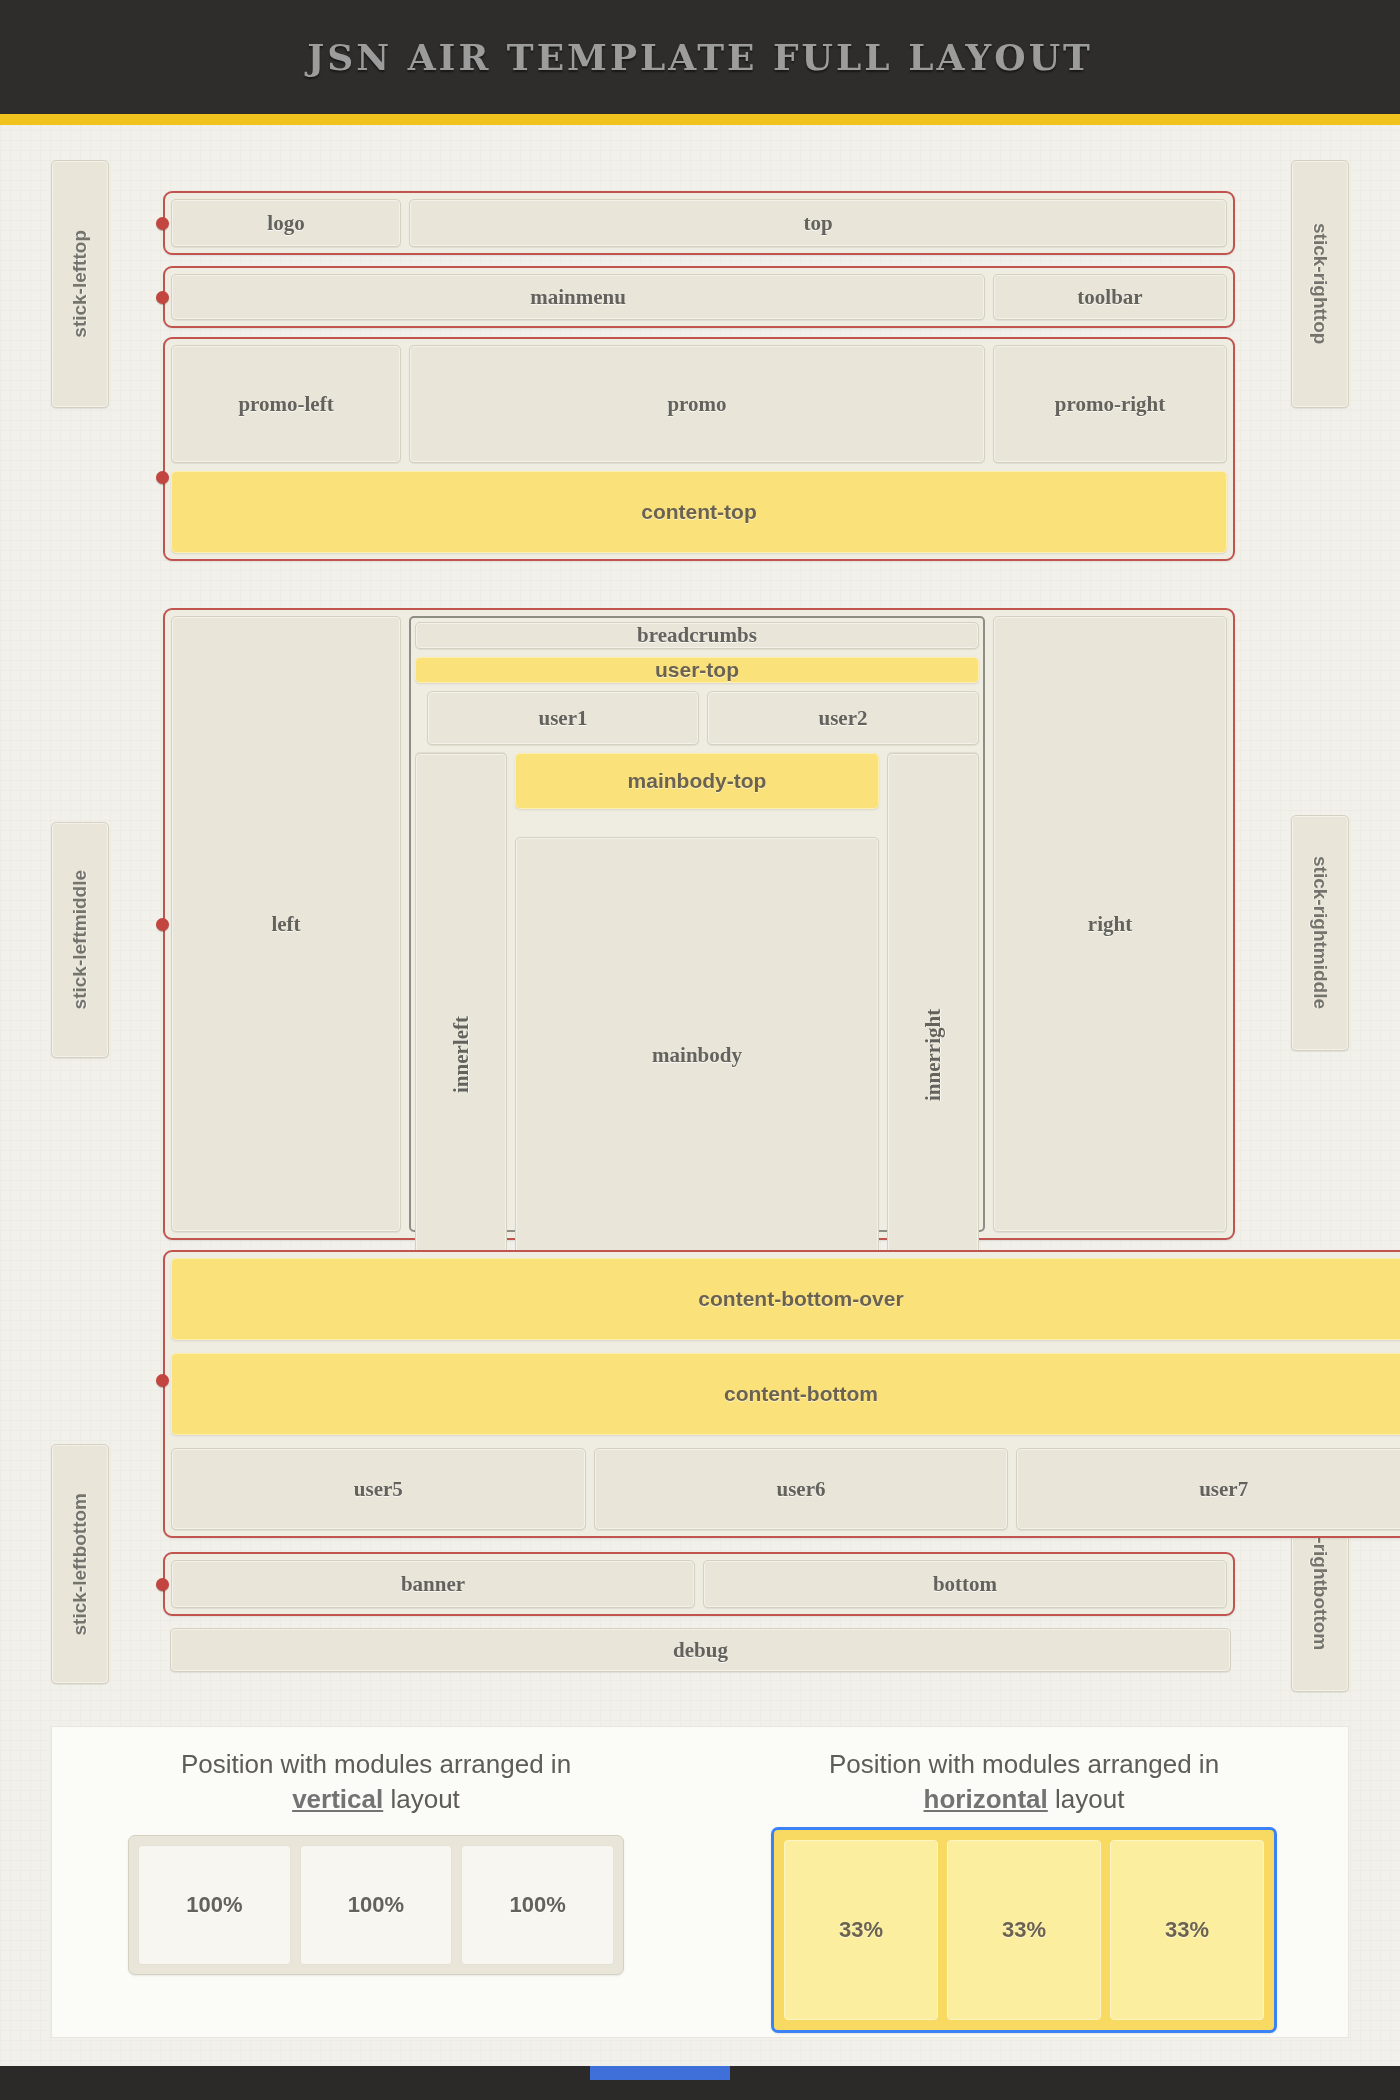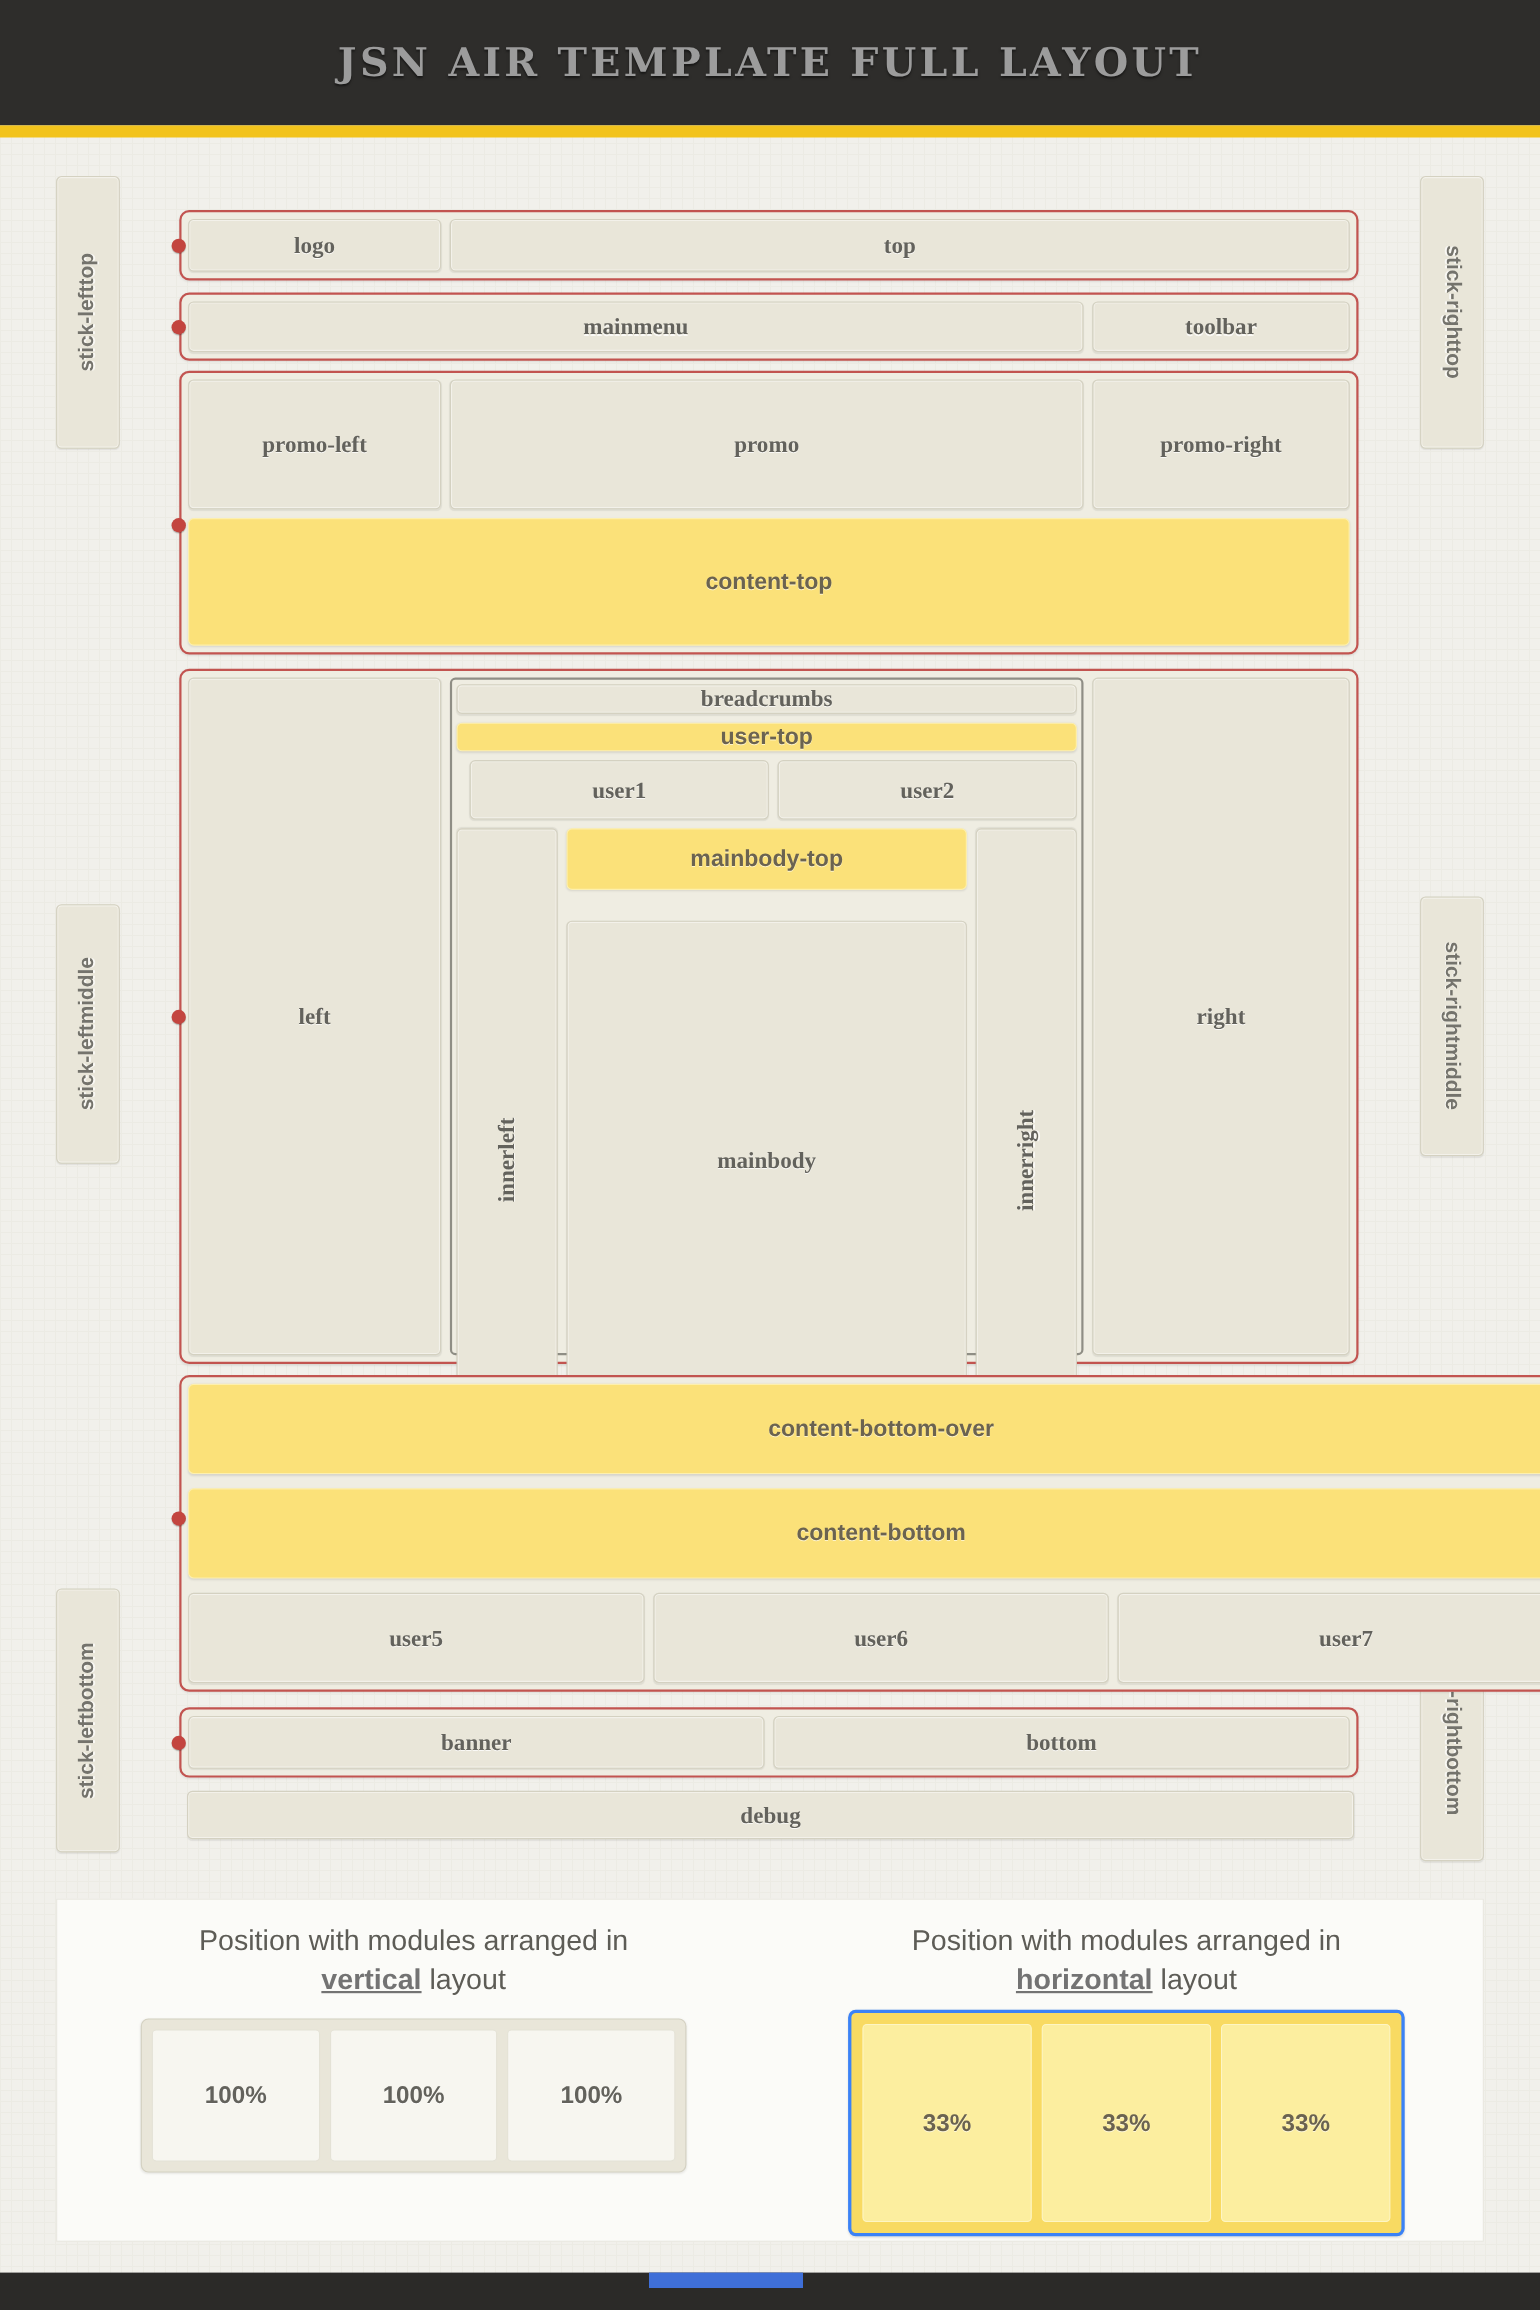--- a/index.html
+++ b/index.html
@@ -151,21 +151,21 @@
     </div>
   </div>
 
   <div class="redgroup" style="left:163px; top:266px; width:1072px; height:62px;">
     <div class="rowflex">
       <div class="box grow">mainmenu</div>
       <div class="box" style="width:234px;">toolbar</div>
     </div>
   </div>
 
-  <div class="redgroup" style="left:163px; top:337px; width:1072px; height:258px;">
+  <div class="redgroup" style="left:163px; top:337px; width:1072px; height:224px;">
     <div class="colflex">
       <div class="rowflex" style="height:118px;">
         <div class="box" style="width:230px;">promo-left</div>
         <div class="box grow">promo</div>
         <div class="box" style="width:234px;">promo-right</div>
       </div>
       <div class="ybox grow">content-top</div>
     </div>
   </div>
 

